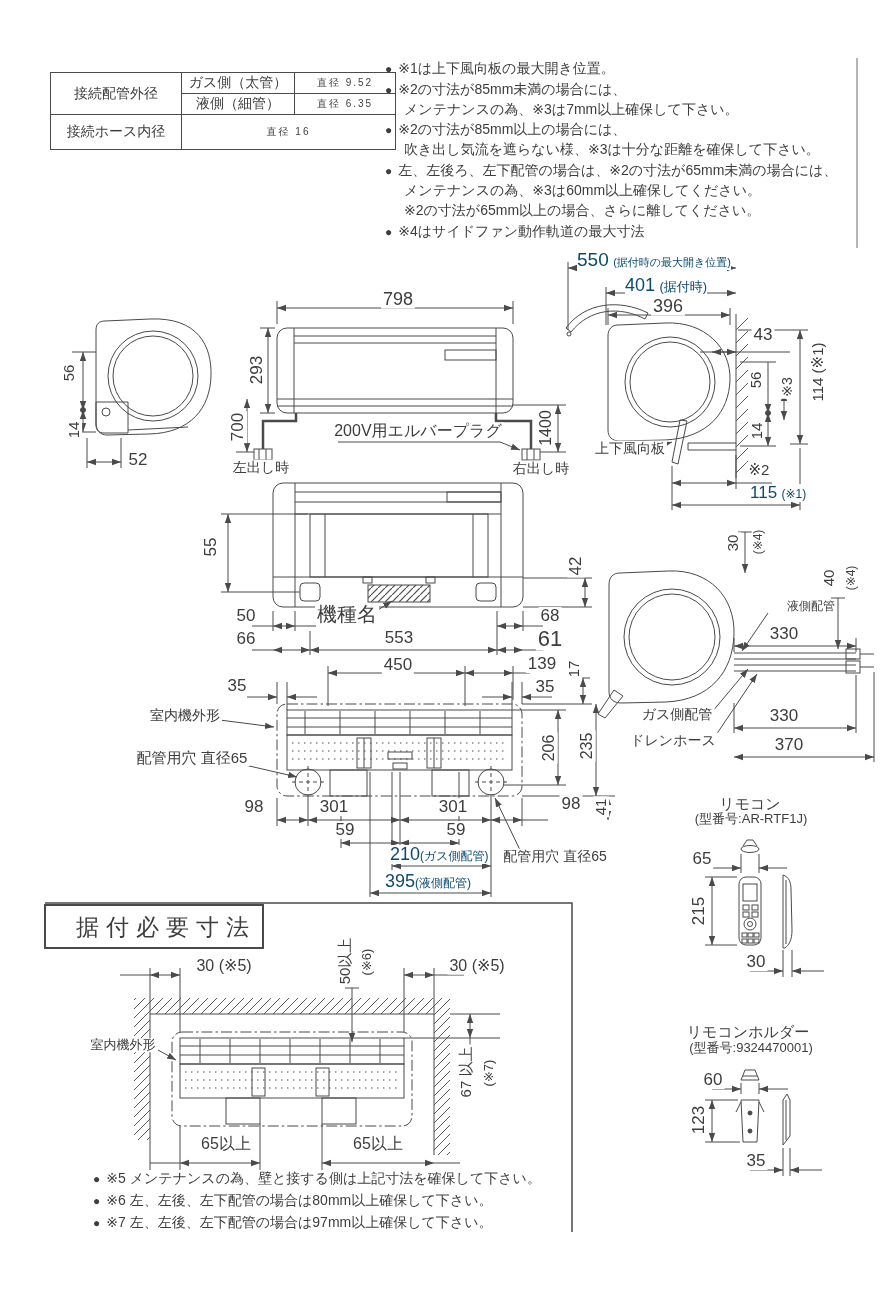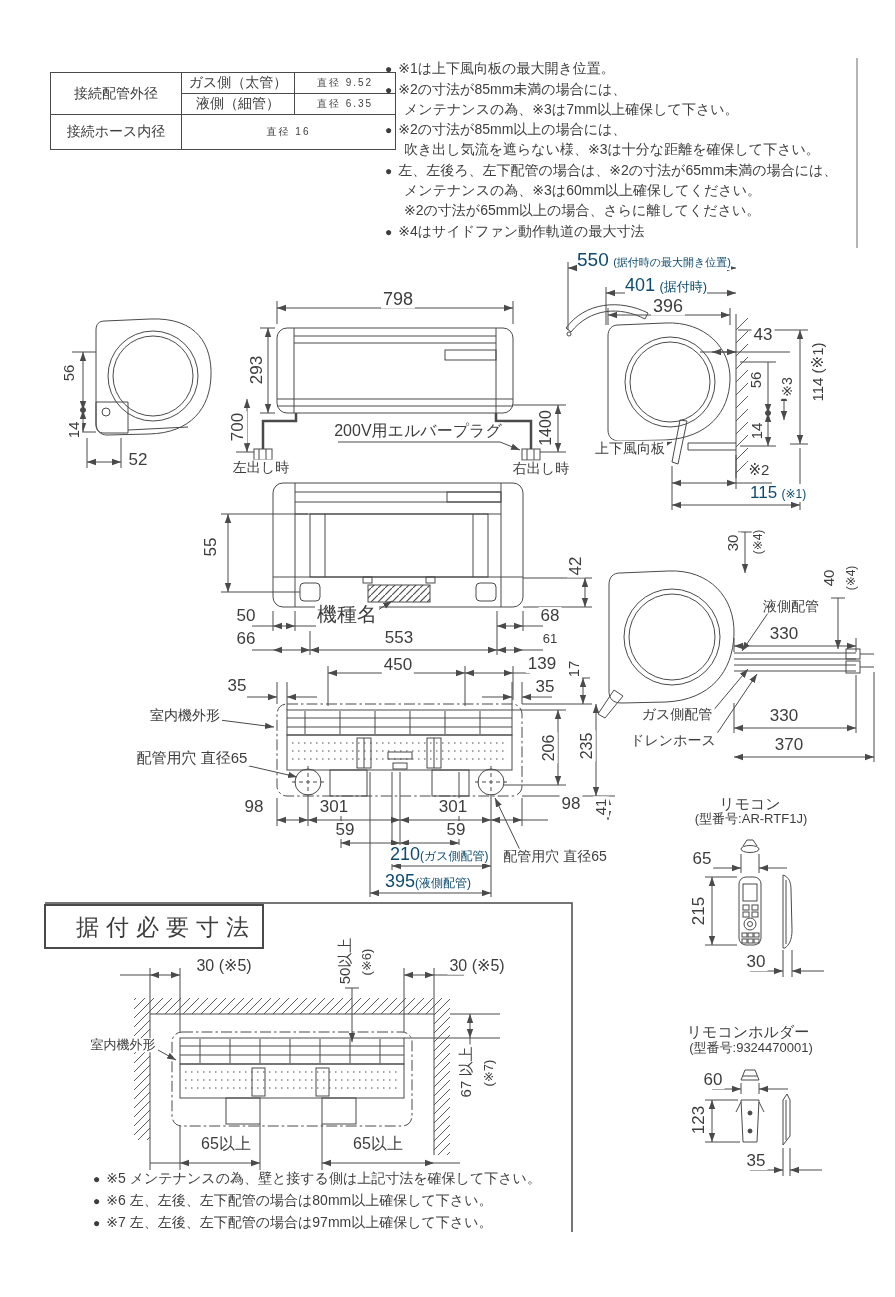--- a/index.html
+++ b/index.html
@@ -449,27 +449,27 @@
 <div class="lbl" style="left:759px;top:470px;font-size:15px">※2</div>
 <div class="lblL" style="left:750px;top:484px"><span style="font-size:17px">115</span> <span style="font-size:12px">(※1)</span></div>
 
 <div class="lbl v" style="left:211px;top:547px;font-size:17px">55</div>
 <div class="lbl v" style="left:576px;top:566px;font-size:17px">42</div>
 <div class="lbl" style="left:246px;top:616px;font-size:17px">50</div>
 <div class="lbl" style="left:246px;top:639px;font-size:17px">66</div>
 <div class="lbl" style="left:347px;top:614px;font-size:20px">機種名</div>
 <div class="lbl" style="left:399px;top:638px;font-size:17px">553</div>
 <div class="lbl" style="left:550px;top:616px;font-size:17px">68</div>
-<div class="lbl" style="left:550px;top:639px;font-size:13px">61</div>
+<div class="lbl" style="left:550px;top:639px;font-size:22px">61</div>
 
 <div class="lbl v" style="left:733px;top:543px;font-size:15px">30</div>
 <div class="lbl v" style="left:758px;top:542px;font-size:12px">(※4)</div>
 <div class="lbl v" style="left:829px;top:578px;font-size:15px">40</div>
 <div class="lbl v" style="left:851px;top:578px;font-size:12px">(※4)</div>
-<div class="lbl" style="left:791px;top:606px;font-size:14px">液側配管</div>
+<div class="lbl" style="left:811px;top:606px;font-size:12px">液側配管</div>
 <div class="lbl" style="left:784px;top:634px;font-size:17px">330</div>
 <div class="lbl" style="left:677px;top:714px;font-size:14px">ガス側配管</div>
 <div class="lbl" style="left:673px;top:740px;font-size:14px">ドレンホース</div>
 <div class="lbl" style="left:784px;top:716px;font-size:17px">330</div>
 <div class="lbl" style="left:789px;top:745px;font-size:17px">370</div>
 
 <div class="lbl" style="left:398px;top:665px;font-size:17px">450</div>
 <div class="lbl" style="left:542px;top:664px;font-size:17px">139</div>
 <div class="lbl v" style="left:574px;top:669px;font-size:15px">17</div>
 <div class="lbl" style="left:237px;top:686px;font-size:17px">35</div>

